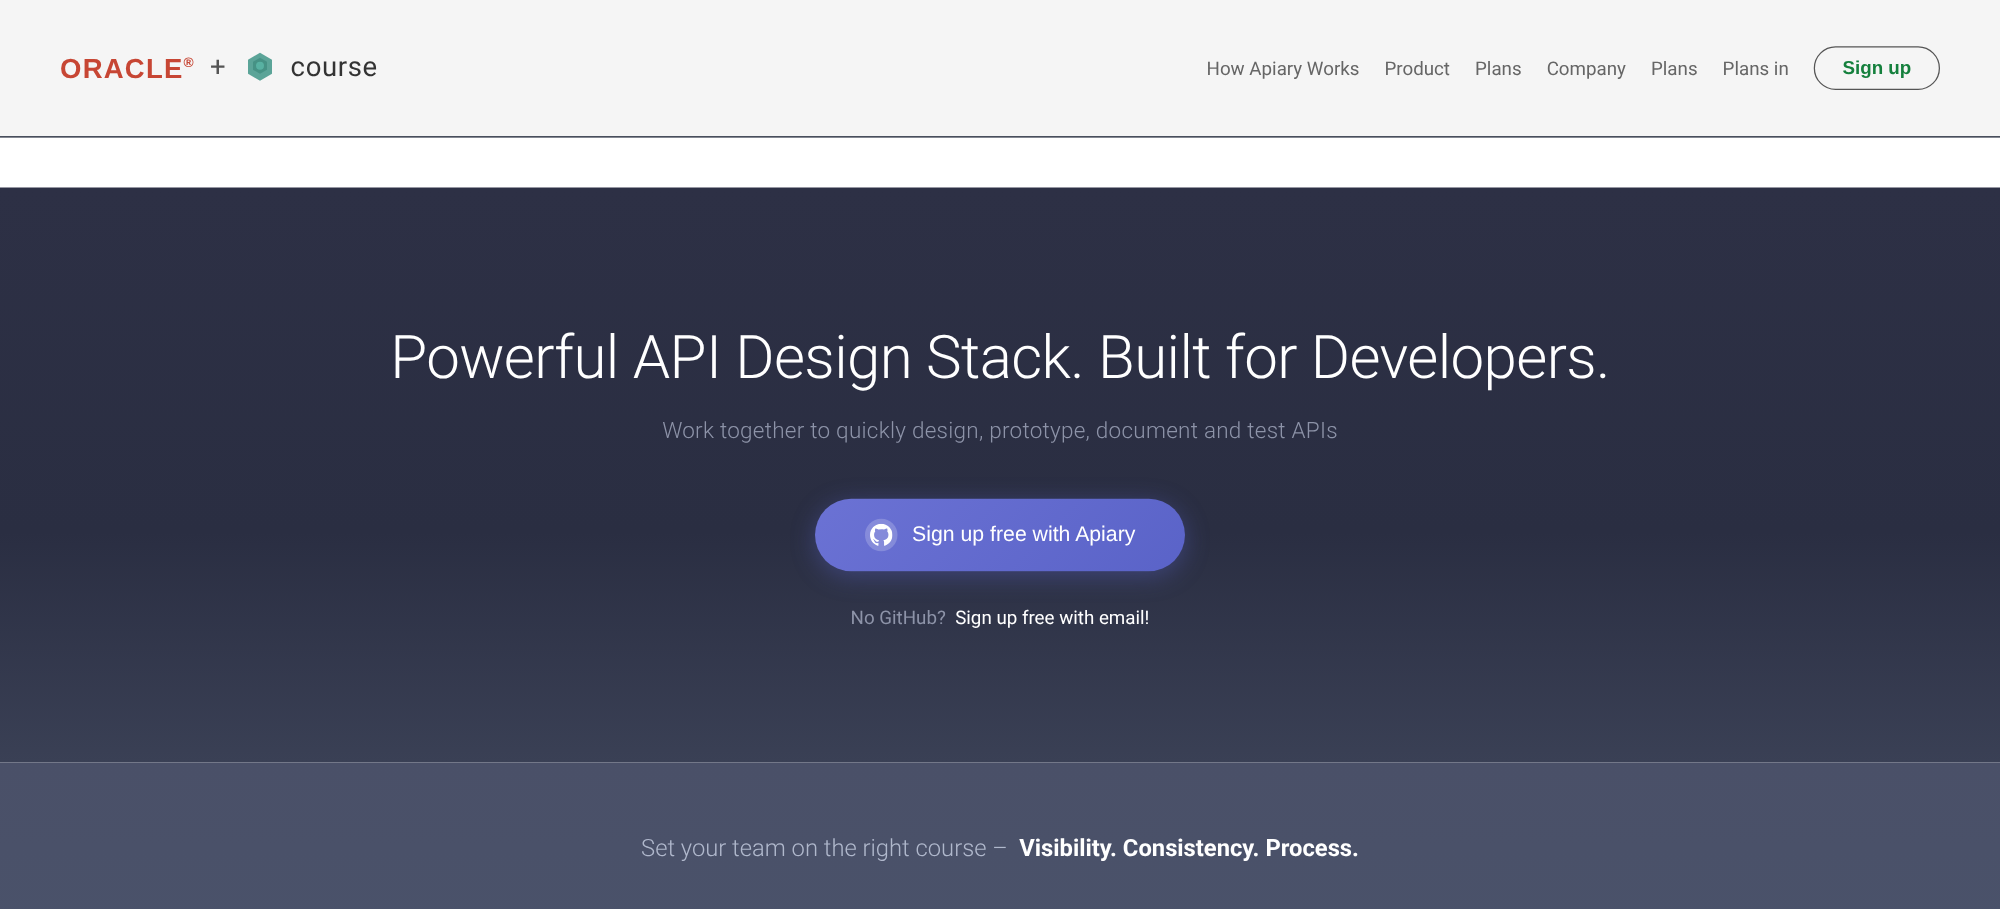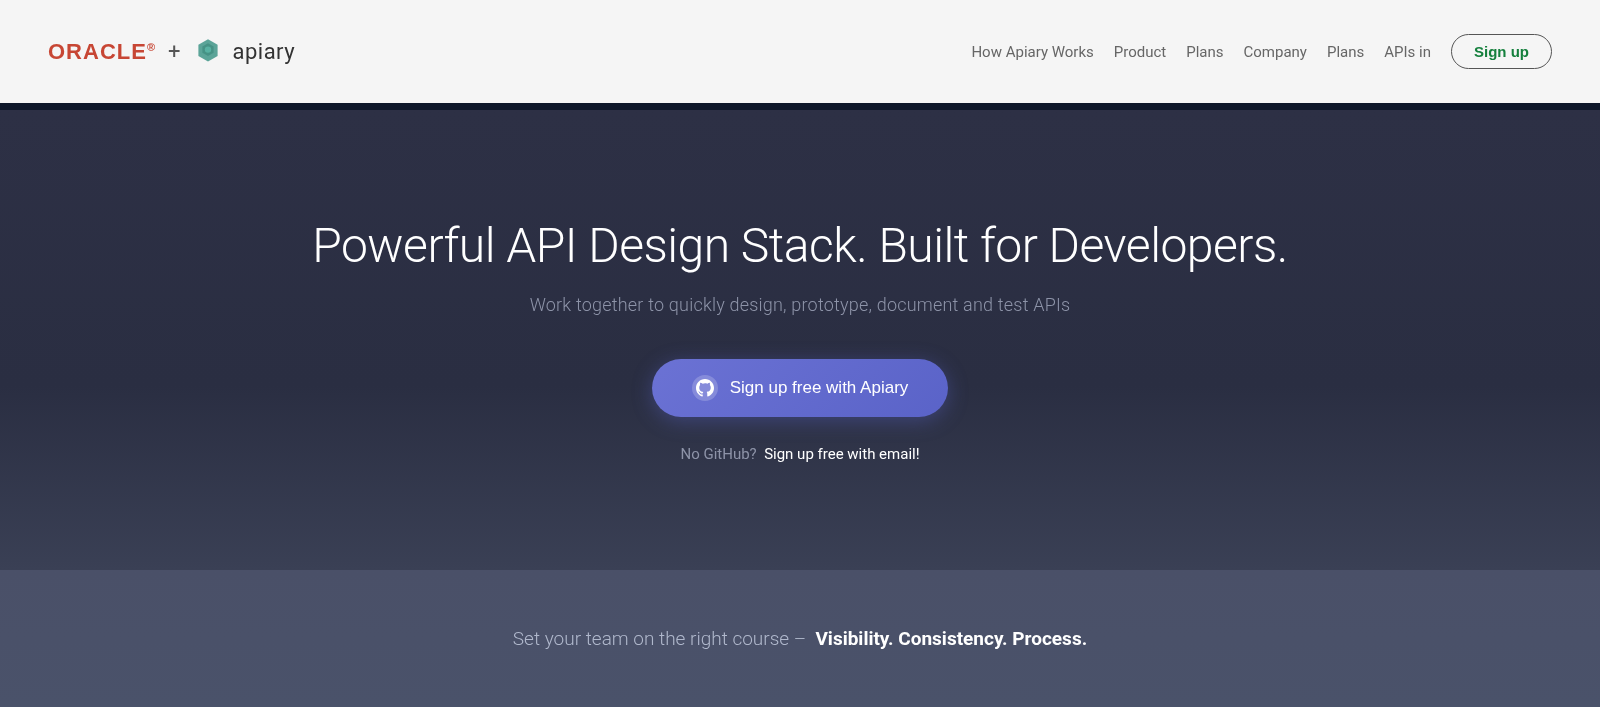--- a/index.html
+++ b/index.html
@@ -16,21 +16,21 @@
     }
 
     
     .header {
       background-color: #f5f5f5;
       height: 110px;
       display: flex;
       align-items: center;
       justify-content: space-between;
       padding: 0 48px;
-      border-bottom: 7px solid #0f172a;
+      border-bottom: 1px solid #0f172a;
     }
 
     .logo-area {
       display: flex;
       align-items: center;
       gap: 8px;
     }
 
     .oracle-text {
       color: #c74634;
@@ -90,20 +90,21 @@
     
     .hero {
       background: linear-gradient(180deg, #2d3045 0%, #2a2e42 60%, #3a4055 100%);
       min-height: 460px;
       display: flex;
       flex-direction: column;
       align-items: center;
       justify-content: center;
       text-align: center;
       padding: 40px 40px;
+      margin-top: 40px;
     }
 
     .hero-title {
       color: #ffffff;
       font-size: 48px;
       font-weight: 300;
       letter-spacing: -0.5px;
       margin-bottom: 20px;
       line-height: 1.2;
     }
@@ -186,30 +187,30 @@
       ORACLE<sup class="oracle-r">®</sup>
     </span>
     <span class="plus-text">+</span>
 
     <svg class="apiary-icon" viewBox="0 0 40 40" xmlns="http://www.w3.org/2000/svg">
 
       <polygon points="20,4 32,11 32,25 20,32 8,25 8,11" fill="#4a9b8e" opacity="0.9"></polygon>
       <polygon points="20,9 27,13 27,21 20,25 13,21 13,13" fill="#3d8a7d" opacity="0.7"></polygon>
       <circle cx="20" cy="17" r="4" fill="#5ab5a5" opacity="0.9"></circle>
     </svg>
-    <span class="apiary-text">apiary</span>
+    <span class="apiary-text">course</span>
   </div>
 
   <nav class="nav-area">
     <a class="nav-link">How Apiary Works</a>
     <a class="nav-link">Product</a>
     <a class="nav-link">Plans</a>
     <a class="nav-link">Company</a>
     <a class="nav-link">Plans</a>
-    <a class="nav-link">APIs in</a>
+    <a class="nav-link">Plans in</a>
     <button class="sign-up-btn">Sign up</button>
   </nav>
 </header>
 
 <section class="hero">
   <h1 class="hero-title">Powerful API Design Stack. Built for Developers.</h1>
   <p class="hero-subtitle">Work together to quickly design, prototype, document and test APIs</p>
   <button class="github-btn">
     <span class="github-icon">
 

